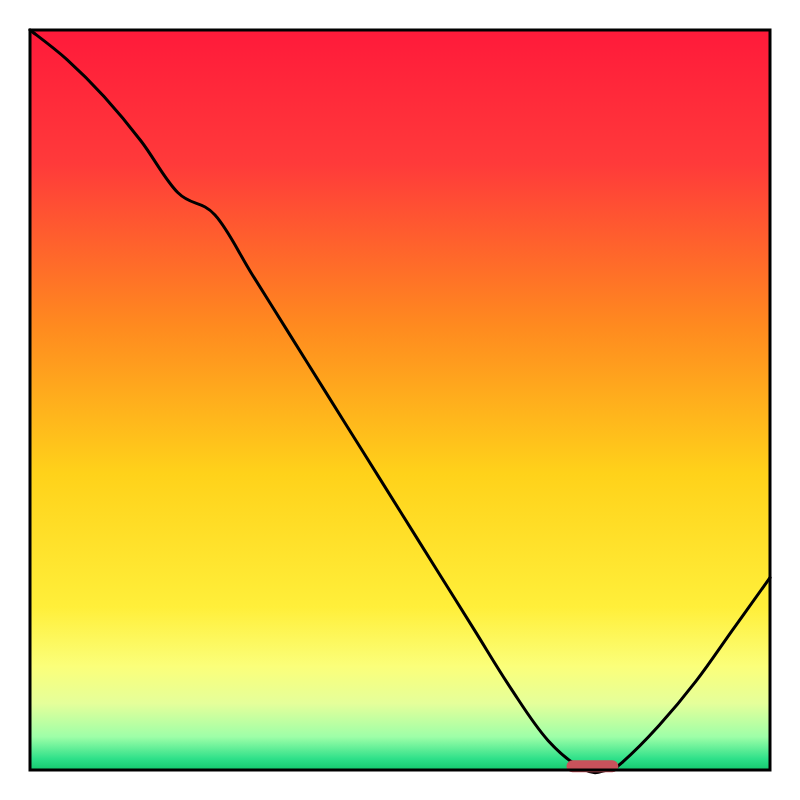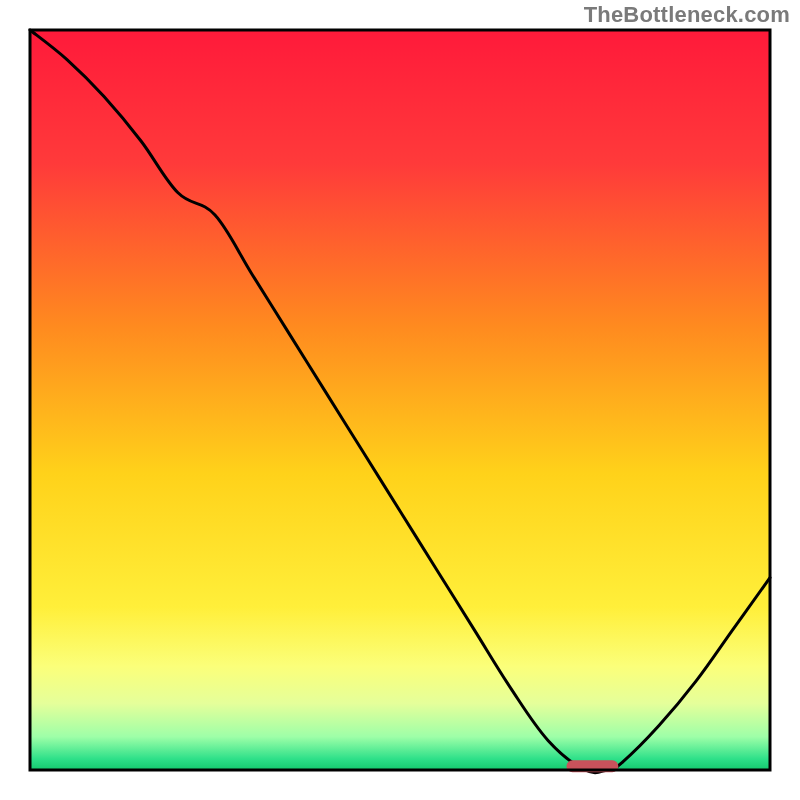--- a/index.html
+++ b/index.html
@@ -59,14 +59,13 @@
       <rect id="plotRect" x="30" y="30" width="740" height="740" fill="url(#bgGrad)"></rect>
 
       <path id="curvePath" fill="none" stroke="#000000" stroke-width="3" stroke-linejoin="round" stroke-linecap="round" d="M 30.0 30.0 C 36.7 35.3, 53.7 47.6, 67.0 59.6 C 80.3 71.6, 90.7 81.9, 104.0 96.6 C 117.3 111.3, 127.7 123.7, 141.0 141.0 C 154.3 158.3, 164.7 179.5, 178.0 192.8 C 191.3 206.1, 201.7 200.3, 215.0 215.0 C 228.3 229.7, 238.7 252.9, 252.0 274.2 C 265.3 295.5, 275.7 312.1, 289.0 333.4 C 302.3 354.7, 312.7 371.3, 326.0 392.6 C 339.3 413.9, 349.7 430.5, 363.0 451.8 C 376.3 473.1, 386.7 489.7, 400.0 511.0 C 413.3 532.3, 423.7 548.9, 437.0 570.2 C 450.3 591.5, 460.7 608.1, 474.0 629.4 C 487.3 650.7, 497.7 668.6, 511.0 688.6 C 524.3 708.6, 534.7 725.7, 548.0 740.4 C 561.3 755.1, 574.3 764.7, 585.0 770.0 C 595.7 775.3, 600.5 771.3, 607.2 770.0 C 613.9 768.7, 612.7 770.6, 622.0 762.6 C 631.3 754.6, 645.7 740.3, 659.0 725.6 C 672.3 710.9, 682.7 698.5, 696.0 681.2 C 709.3 663.9, 719.7 648.0, 733.0 629.4 C 746.3 610.8, 763.3 586.9, 770.0 577.6"></path>
 
       <rect id="optMarker" rx="6" ry="6" height="12" fill="#c9525b" x="566.5" width="51.8" y="760.3"></rect>
     </g>
 
     <rect x="30" y="30" width="740" height="740" fill="none" stroke="#000000" stroke-width="3"></rect>
   </svg>
 
-  <div class="watermark">TheBottleneck.com</div>
 </div>
 
 </body></html>

